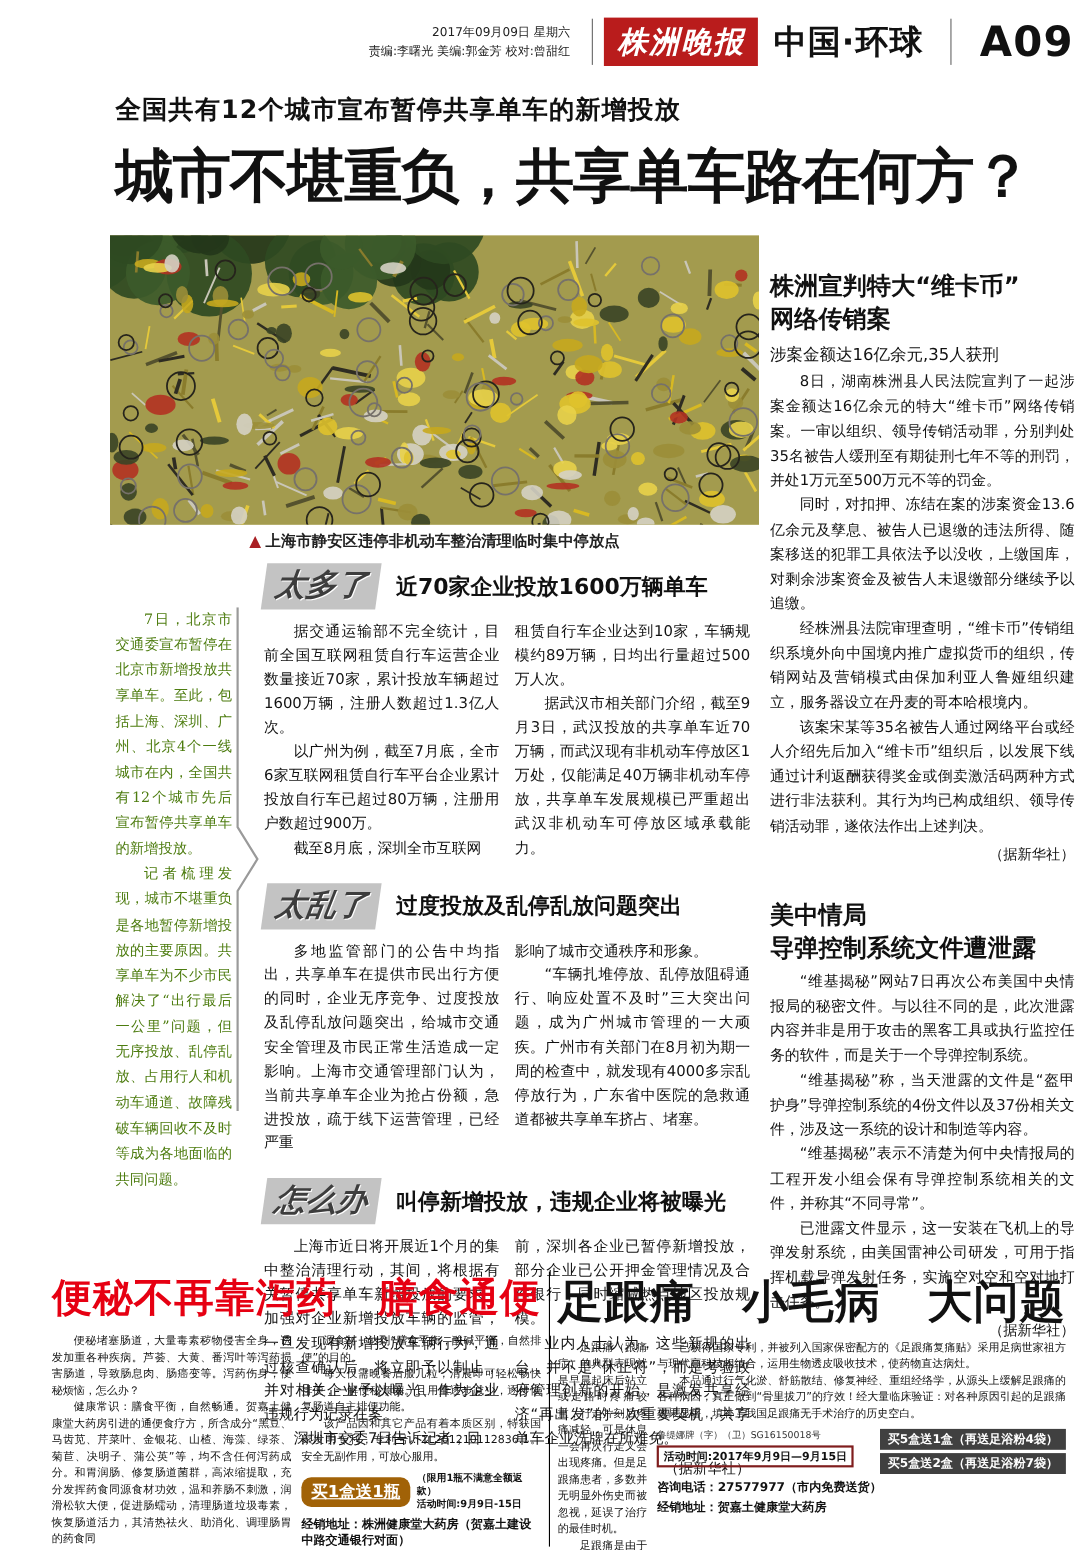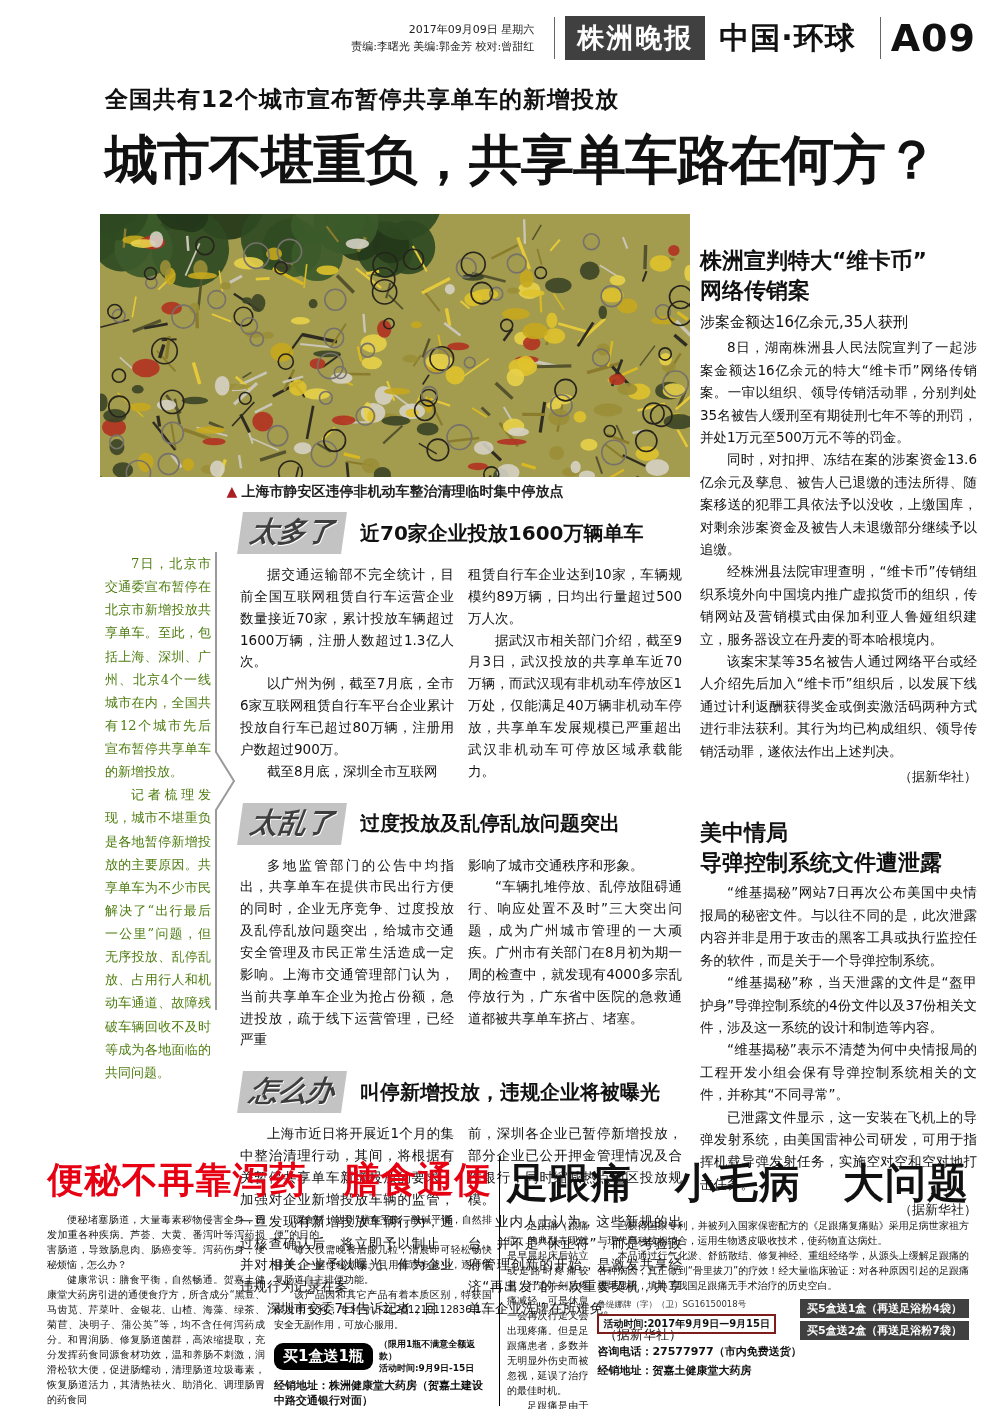--- a/index.html
+++ b/index.html
@@ -5,24 +5,24 @@
   html,body{margin:0;padding:0;}
   body{
     width:986px;height:1409px;position:relative;background:#ffffff;
     font-family:"DejaVu Sans","Liberation Sans",sans-serif;color:#111;
     overflow:hidden;
   }
   
   .masthead{position:absolute;top:16px;right:10px;display:flex;align-items:center;}
   .mh-meta{text-align:right;font-size:11px;color:#222;line-height:1.55;margin-right:10px;}
   .mh-sep{width:1px;height:42px;background:#666;margin:0 10px;}
-  .mh-logo{background:#404040;color:#fff;font-family:"DejaVu Serif","Liberation Serif",serif;
-    font-weight:bold;font-size:27px;padding:4px 12px;letter-spacing:2px;}
+  .mh-logo{background:#b91c1c;color:#fff;font-family:"DejaVu Serif","Liberation Serif",serif;
+    font-style:italic;font-weight:bold;font-size:27px;padding:4px 12px;letter-spacing:2px;}
   .mh-section{font-size:30px;font-weight:900;margin:0 14px;letter-spacing:1px;white-space:nowrap;}
-  .mh-page{font-size:38px;font-weight:bold;margin-left:0;letter-spacing:1px;}
+  .mh-page{font-size:38px;font-weight:bold;margin-left:16px;letter-spacing:1px;}
   
   .lead{position:absolute;left:105px;top:84px;width:872px;}
   .lead-kicker{font-size:23px;font-weight:bold;letter-spacing:1px;white-space:nowrap;}
   .lead-headline{font-size:53px;font-weight:900;letter-spacing:-1px;margin-top:10px;white-space:nowrap;}
   
   .photo{position:absolute;left:100px;top:214px;width:590px;height:263px;overflow:hidden;background:#a9a051;}
   .photo svg{display:block;}
   .photo-caption{position:absolute;left:100px;top:483px;width:590px;text-align:center;
     font-size:14px;font-weight:bold;color:#222;}
   .tri{color:#a91f24;margin-right:4px;}
@@ -55,22 +55,22 @@
   .ad-left{width:447px;padding-right:7px;}
   .ad-div{width:1px;background:#000;}
   .ad-right{flex:1;padding-left:7px;}
   .ad-left-title{color:#e60012;font-size:36px;font-weight:900;text-align:center;
     letter-spacing:1px;white-space:nowrap;}
   .ad-right-title{font-size:41px;font-weight:900;text-align:center;letter-spacing:1px;white-space:nowrap;}
   .ad-cols{display:flex;gap:9px;margin-top:7px;}
   .ad-col{flex:1;}
   .ad-col p{font-size:10px;line-height:1.5;text-align:justify;text-indent:2em;margin:0;}
   .promo-row{display:flex;align-items:center;gap:6px;margin-top:6px;}
-  .promo-black{background:#000000;color:#fff;border-radius:9px;font-size:15px;font-weight:bold;
-    padding:4px 9px;white-space:nowrap;}
+  .promo-black{background:#a16207;color:#fff;border-radius:9px;font-size:15px;font-weight:bold;
+    padding:4px 9px;white-space:nowrap;text-decoration:underline;}
   .promo-notes{font-size:9px;line-height:1.35;font-weight:bold;}
   .ad-contact{font-size:11px;font-weight:bold;margin-top:4px;}
   .ad-r-bottom{display:flex;gap:24px;margin-top:6px;align-items:flex-start;}
   .reg-line{font-size:8.5px;color:#333;}
   .time-box{border:2px solid #7f1d1d;font-size:10px;font-weight:bold;padding:1px 4px;
     margin-top:3px;white-space:nowrap;}
   .red-bars{display:flex;flex-direction:column;gap:3px;}
   .red-bar{background:#404040;color:#fff;font-size:11px;font-weight:bold;padding:2px 7px;white-space:nowrap;}
 </style>
 </head>

